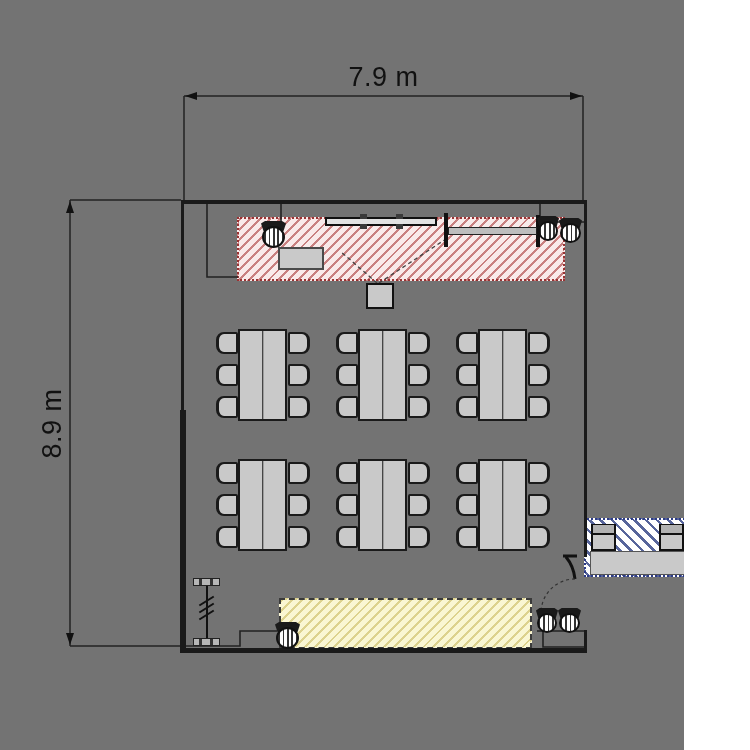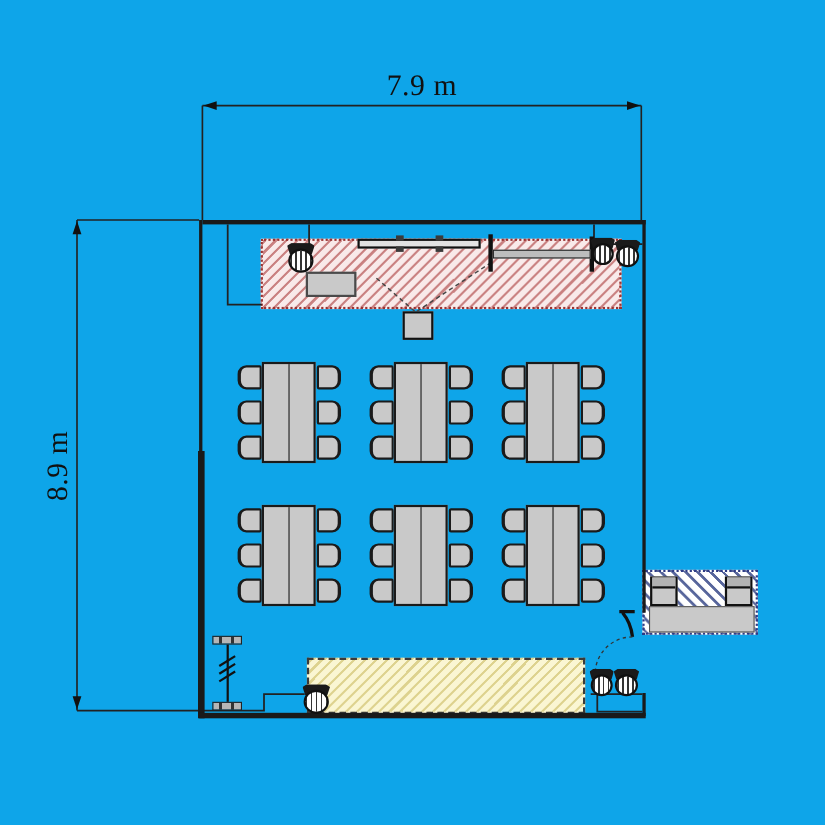--- a/index.html
+++ b/index.html
@@ -1,17 +1,17 @@
 <!DOCTYPE html>
 <html style="--wall: #1a1a1a; --furniture-fill: #c9c9c9; --furniture-border: #1a1a1a; --zone-red-bg: #f9eaea; --zone-red-stripe: #c98080; --zone-red-border: #993333; --zone-yellow-bg: #faf6d3; --zone-yellow-stripe: #ddd28e; --zone-yellow-border: #3a3a3a; --zone-blue-bg: #ffffff; --zone-blue-stripe: #57659b; --zone-blue-border: #2c3a86;"><head>
 <meta charset="utf-8">
 <style>
   html,body{margin:0;padding:0;background:#fff;}
-  #canvas{position:relative;width:750px;height:750px;background:#0ea5e9;overflow:hidden;
-          font-family:Liberation Serif, serif;color:#111;}
+  #canvas{position:relative;width:684px;height:750px;background:#737373;overflow:hidden;
+          font-family:Liberation Sans, sans-serif;color:#111;}
 
   
   .wall{position:absolute;background:var(--wall,#1a1a1a);}
 
   
   .zone{position:absolute;box-sizing:border-box;}
   .zone-red{
     background-color:var(--zone-red-bg,#f9eaea);
     background-image:repeating-linear-gradient(135deg,var(--zone-red-stripe,#c98080) 0 2px,transparent 2px 7px);
     border:2px dotted var(--zone-red-border,#993333);

